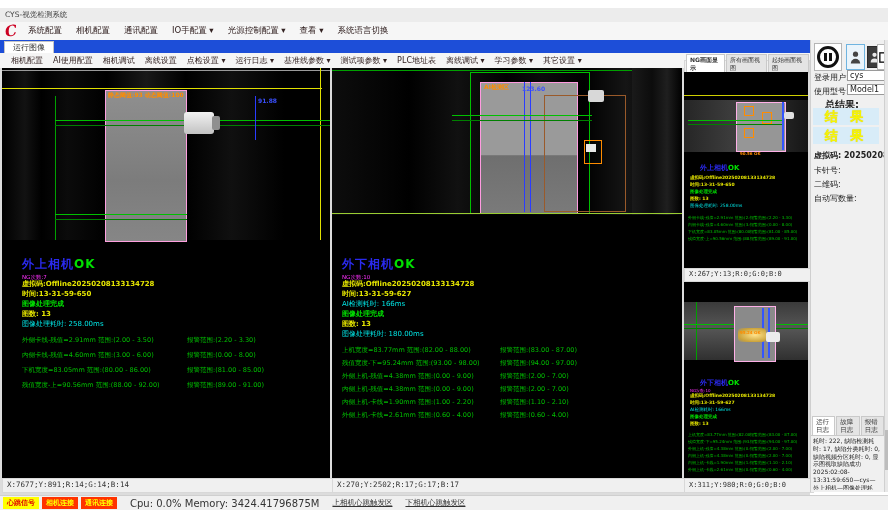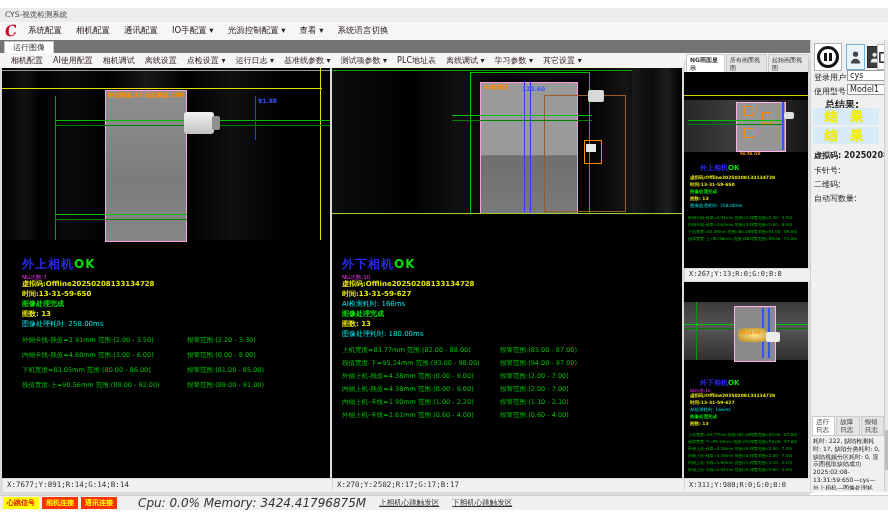--- a/index.html
+++ b/index.html
@@ -8,21 +8,21 @@
   .abs{position:absolute;}
   .ln{position:absolute;white-space:nowrap;line-height:1.1;}
   .hl{position:absolute;height:1px;}
   .vl{position:absolute;width:1px;}
   
   .titlebar{background:#ececec;color:#444;font-size:7.5px;line-height:14px;padding-left:5px;}
   .menubar{background:#f6f6f6;border-bottom:1px solid #e0e0e0;display:flex;align-items:center;}
   .menu-item{font-size:8.5px;color:#332222;padding:0 7px;cursor:default;}
   .logo{color:#cc0022;font-family:"DejaVu Serif",serif;font-style:italic;font-weight:bold;
         font-size:15px;margin:0 4px 0 5px;transform:rotate(-8deg);}
-  .tabrow{background:#737373;border-bottom:2px solid #c2410c;}
+  .tabrow{background:#1d4ed8;border-bottom:2px solid #c2410c;}
   .runtab{position:absolute;left:4px;top:1px;height:12px;background:#fff;border:1px solid #c5c5c5;
           border-bottom:none;font-size:8px;color:#333;padding:0 8px;line-height:12px;}
   .toolbar{background:#f5f5f5;border-bottom:1px solid #cccccc;display:flex;align-items:center;padding-left:6px;}
   .tool-item{font-size:8px;color:#332222;padding:0 5px;cursor:default;}
   
   .panel{position:absolute;background:#000;overflow:hidden;}
   .pstatus{position:absolute;background:#f0f0f0;border:1px solid #d8d8d8;
            font-family:"DejaVu Sans Mono",monospace;font-size:7.5px;color:#333;
            line-height:12px;padding-left:4px;white-space:nowrap;overflow:hidden;}
   
@@ -57,21 +57,21 @@
              color:#f5f500;font-weight:bold;font-size:13px;letter-spacing:4px;
              text-shadow:0 0 1px #d8b800;}
   .ltab{font-size:6.5px;color:#333;padding:1px 3px;border:1px solid #c9c9c9;border-bottom:none;
         background:#e4e4e4;margin-left:1px;line-height:8px;}
   .ltab.sel{background:#fff;}
   .logtext{position:absolute;font-size:6px;line-height:1.3;color:#222;overflow:hidden;}
   
   .wstatus{position:absolute;background:#f0f0f0;border-top:1px solid #cfcfcf;display:flex;
            align-items:center;padding-left:3px;}
   .badge{font-size:7px;font-weight:bold;padding:1px 4px;margin-right:3px;white-space:nowrap;}
-  .cputext{font-size:12px;color:#333;margin-left:18px;white-space:nowrap;font-style:italic;}
+  .cputext{font-size:10px;color:#333;margin-left:10px;white-space:nowrap;}
   .hlink{font-size:7.5px;color:#333;text-decoration:underline;margin-left:13px;white-space:nowrap;cursor:pointer;}
   
   .sbar{position:absolute;background:#e8e8e8;border-left:1px solid #d0d0d0;}
   .sthumb{position:absolute;left:0;width:100%;background:#bdbdbd;}
   svg{display:block;}
 </style>
 </head>
 <body>
 
 <div id="app">

